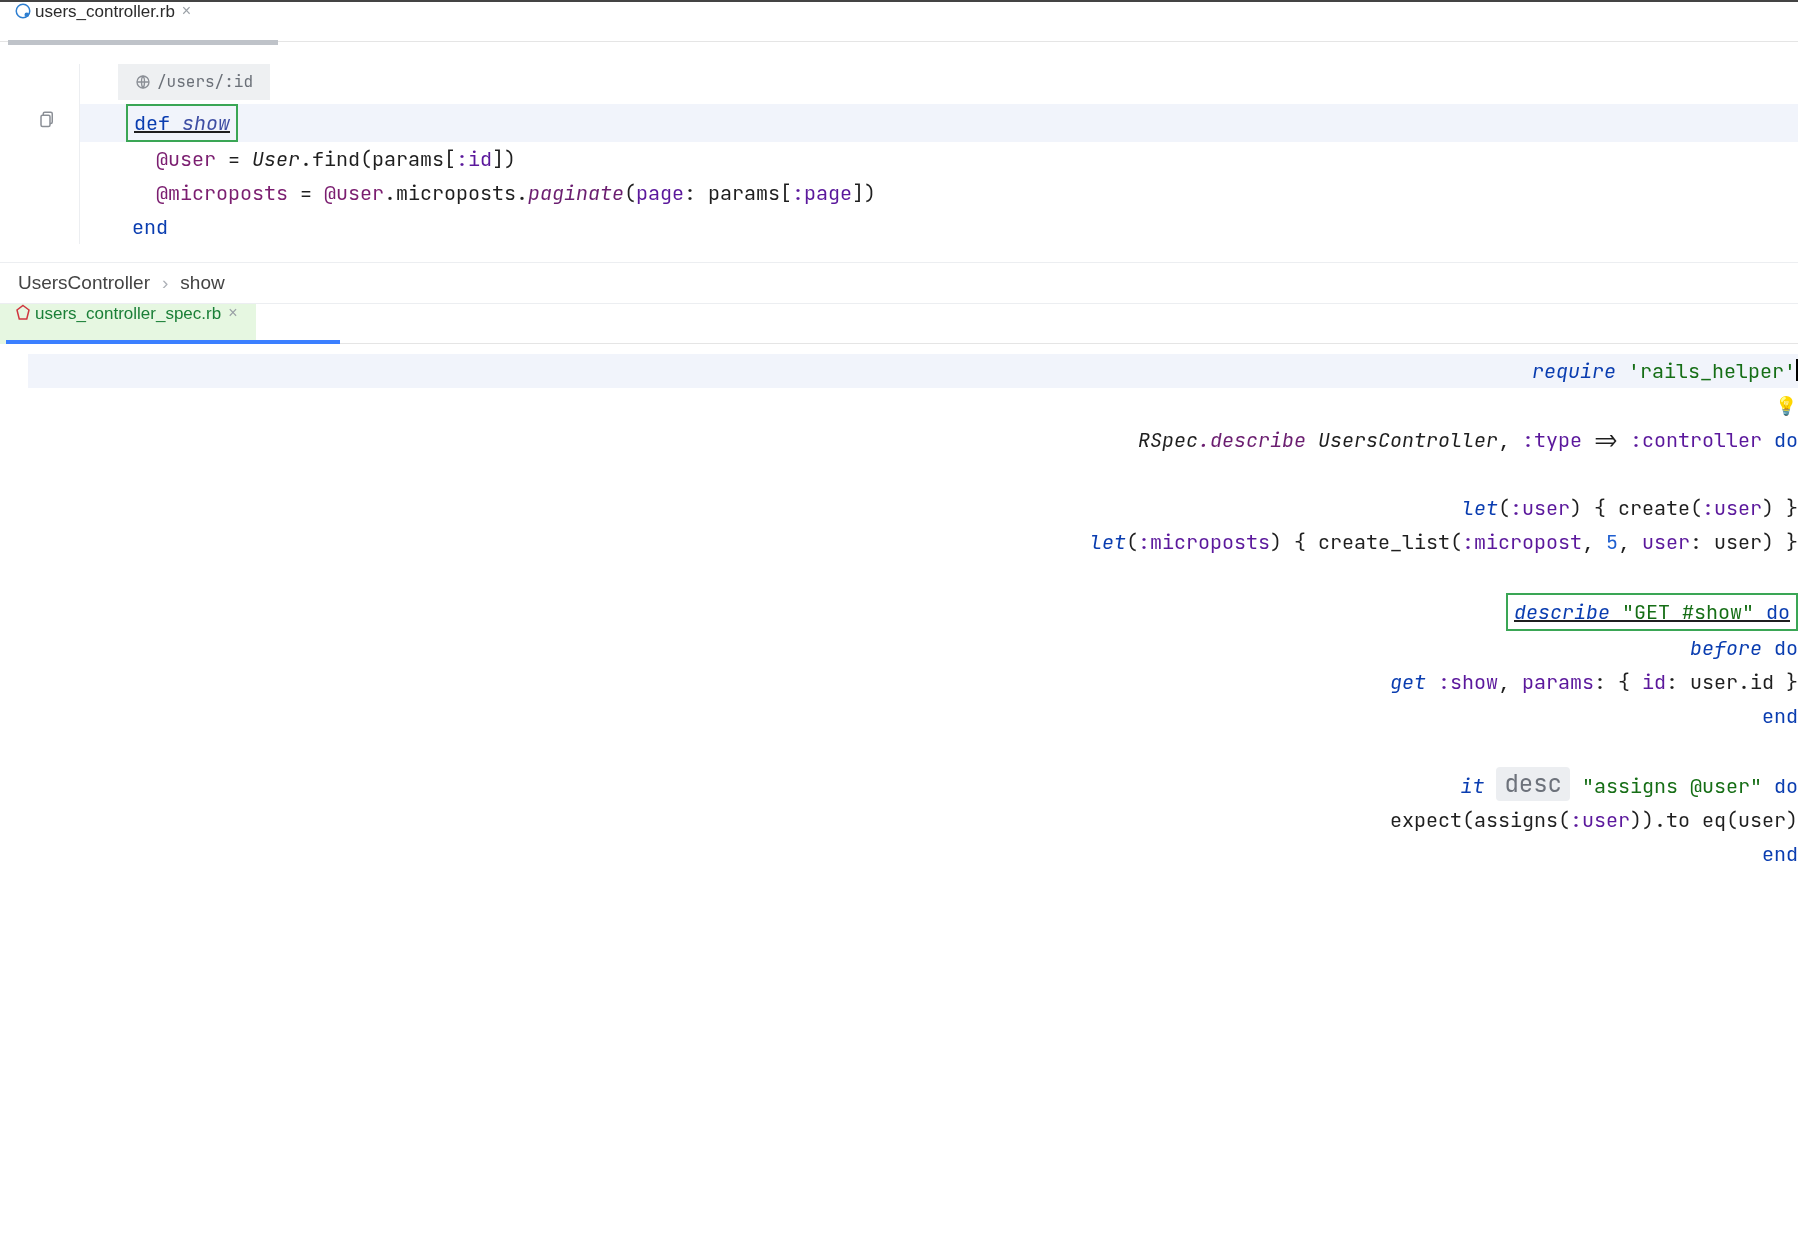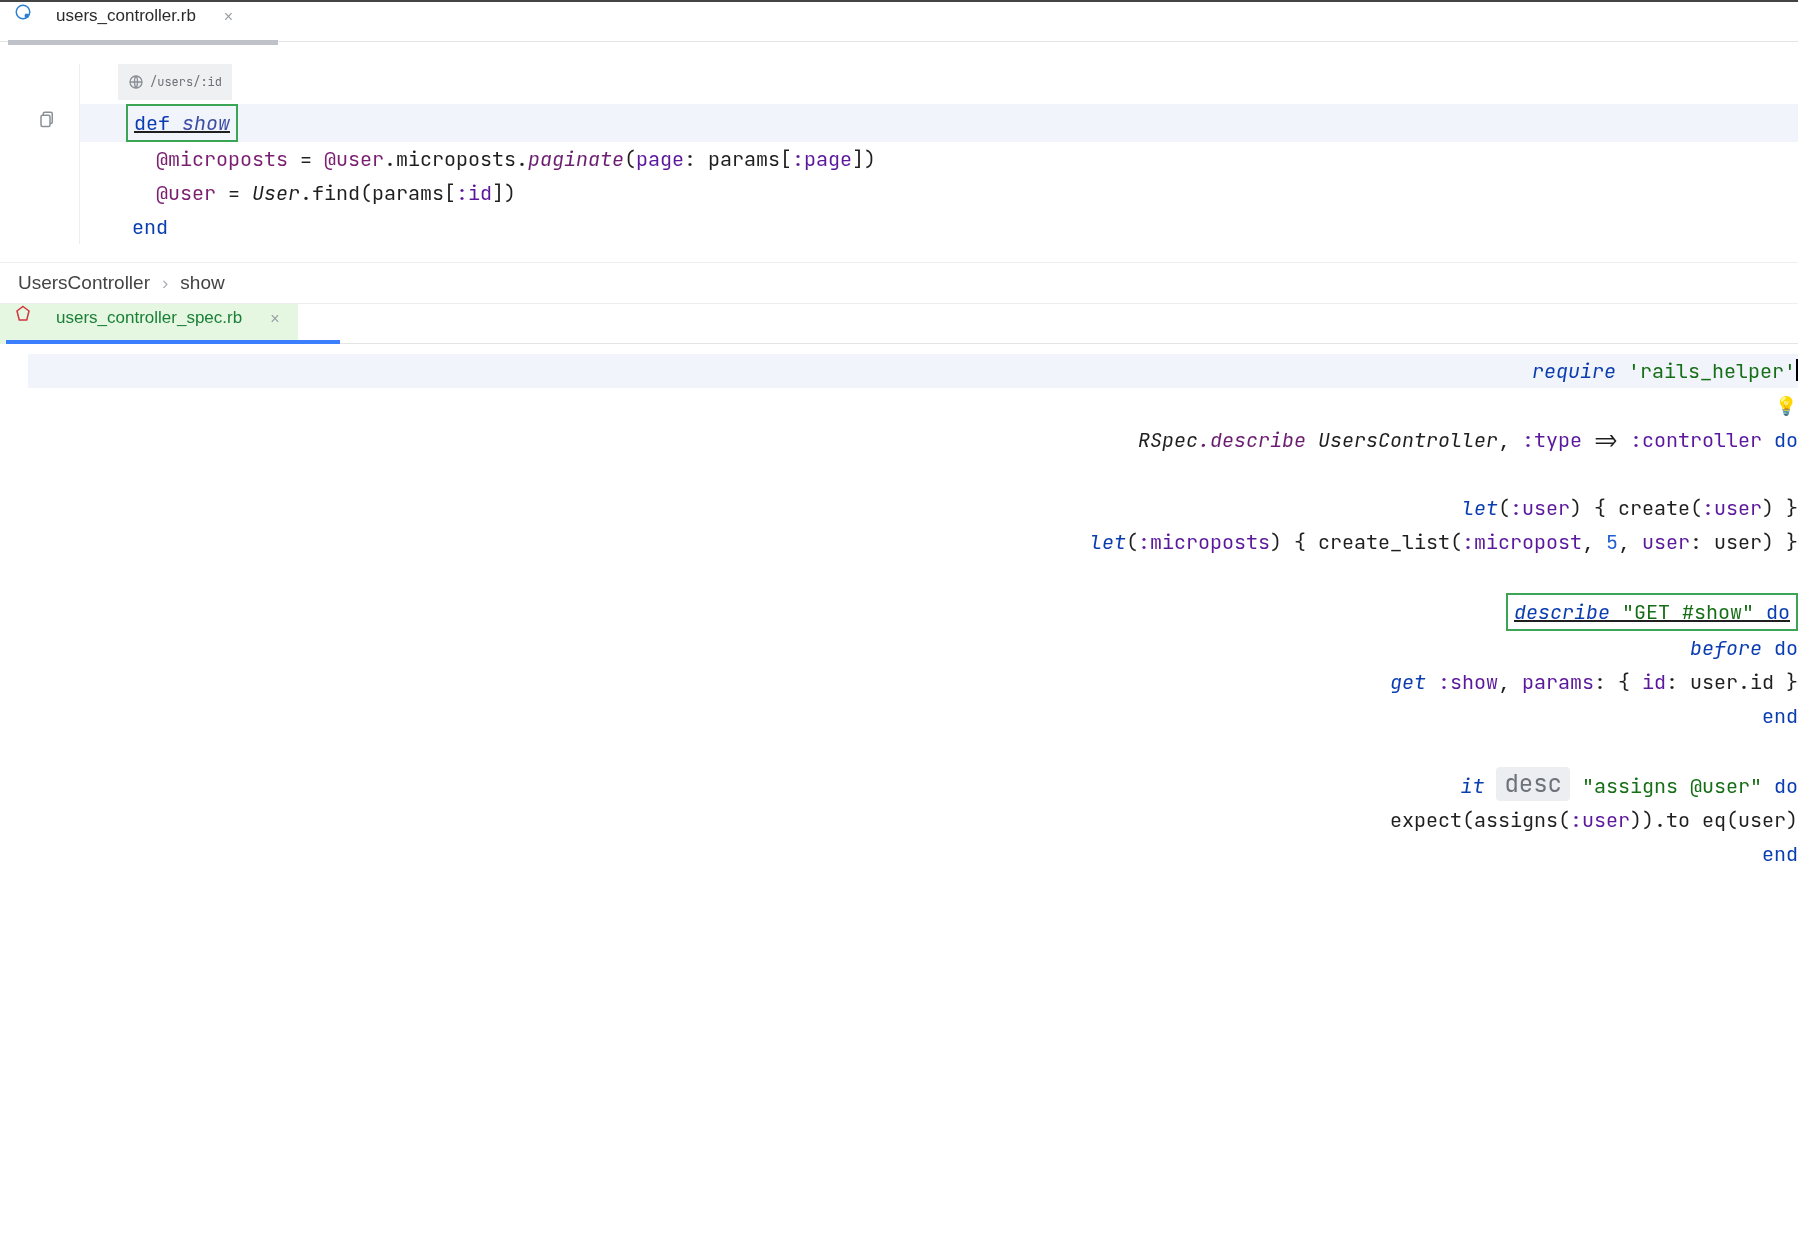--- a/index.html
+++ b/index.html
@@ -16,23 +16,23 @@
   .pane { border-top: 2px solid #444; }
   .tab-bar {
     display: flex;
     align-items: center;
     height: 40px;
     border-bottom: 1px solid #e5e5e5;
     position: relative;
   }
   .tab {
     display: flex;
-    align-items: flex-end;
-    gap: 24px;
-    padding: 16px 14px;
+    align-items: flex-start;
+    gap: 3px;
+    padding: 0 14px;
     height: 40px;
     font-size: 17px;
     color: #2b2b2b;
     position: relative;
   }
   .tab.active-green { background: #e6f7e1; color: #1a7f37; }
   .close-x { color: #9aa0a6; font-size: 16px; padding: 0 4px; cursor: pointer; }
   .tab-underline-grey {
     position: absolute; left: 8px; bottom: -4px; width: 270px; height: 5px;
     background: #bfc3c9;
@@ -66,22 +66,22 @@
   .line.highlight { background: #f1f4fb; margin-left: -28px; padding-left: 28px; margin-right: 0; }
 
   
   .route-chip {
     display: inline-flex;
     align-items: center;
     gap: 6px;
     background: #eef0f2;
     color: #6b7078;
     border-radius: 0;
-    padding: 1px 10px;
-    font-size: 12px;
+    padding: 1px 17px;
+    font-size: 16px;
     margin-left: 10px;
     margin-bottom: 4px;
   }
   .route-chip svg { flex: none; }
 
   
   .green-box {
     display: inline-block;
     border: 2px solid #3aa655;
     padding: 0 6px;
@@ -167,22 +167,22 @@
 
       <div class="route-chip">
         <svg class="tiny" viewBox="0 0 24 24" fill="none" stroke="#8b8f96" stroke-width="2">
           <circle cx="12" cy="12" r="9"></circle>
             <path d="M3 12h18M12 3c3 3 3 15 0 18M12 3c-3 3-3 15 0 18"></path>
         </svg>
         <span>/users/:id</span>
       </div>
 
       <div class="line highlight">  <span class="green-box"><span class="kw">def</span> <span class="name-i">show</span></span></div>
+      <div class="line"><span class="ivar">    @user</span> = <span class="cls">User</span>.find(params[<span class="sym">:id</span>])</div>
       <div class="line"><span class="ivar">    @microposts</span> = <span class="ivar">@user</span>.microposts.<span class="call-i">paginate</span>(<span class="sym">page</span>: params[<span class="sym">:page</span>])</div>
-      <div class="line"><span class="ivar">    @user</span> = <span class="cls">User</span>.find(params[<span class="sym">:id</span>])</div>
       <div class="line">  <span class="kw">end</span></div>
     </div>
   </div>
 
   <div class="breadcrumb">
     <span>UsersController</span>
     <span class="sep">›</span>
     <span>show</span>
   </div>
 </div>

